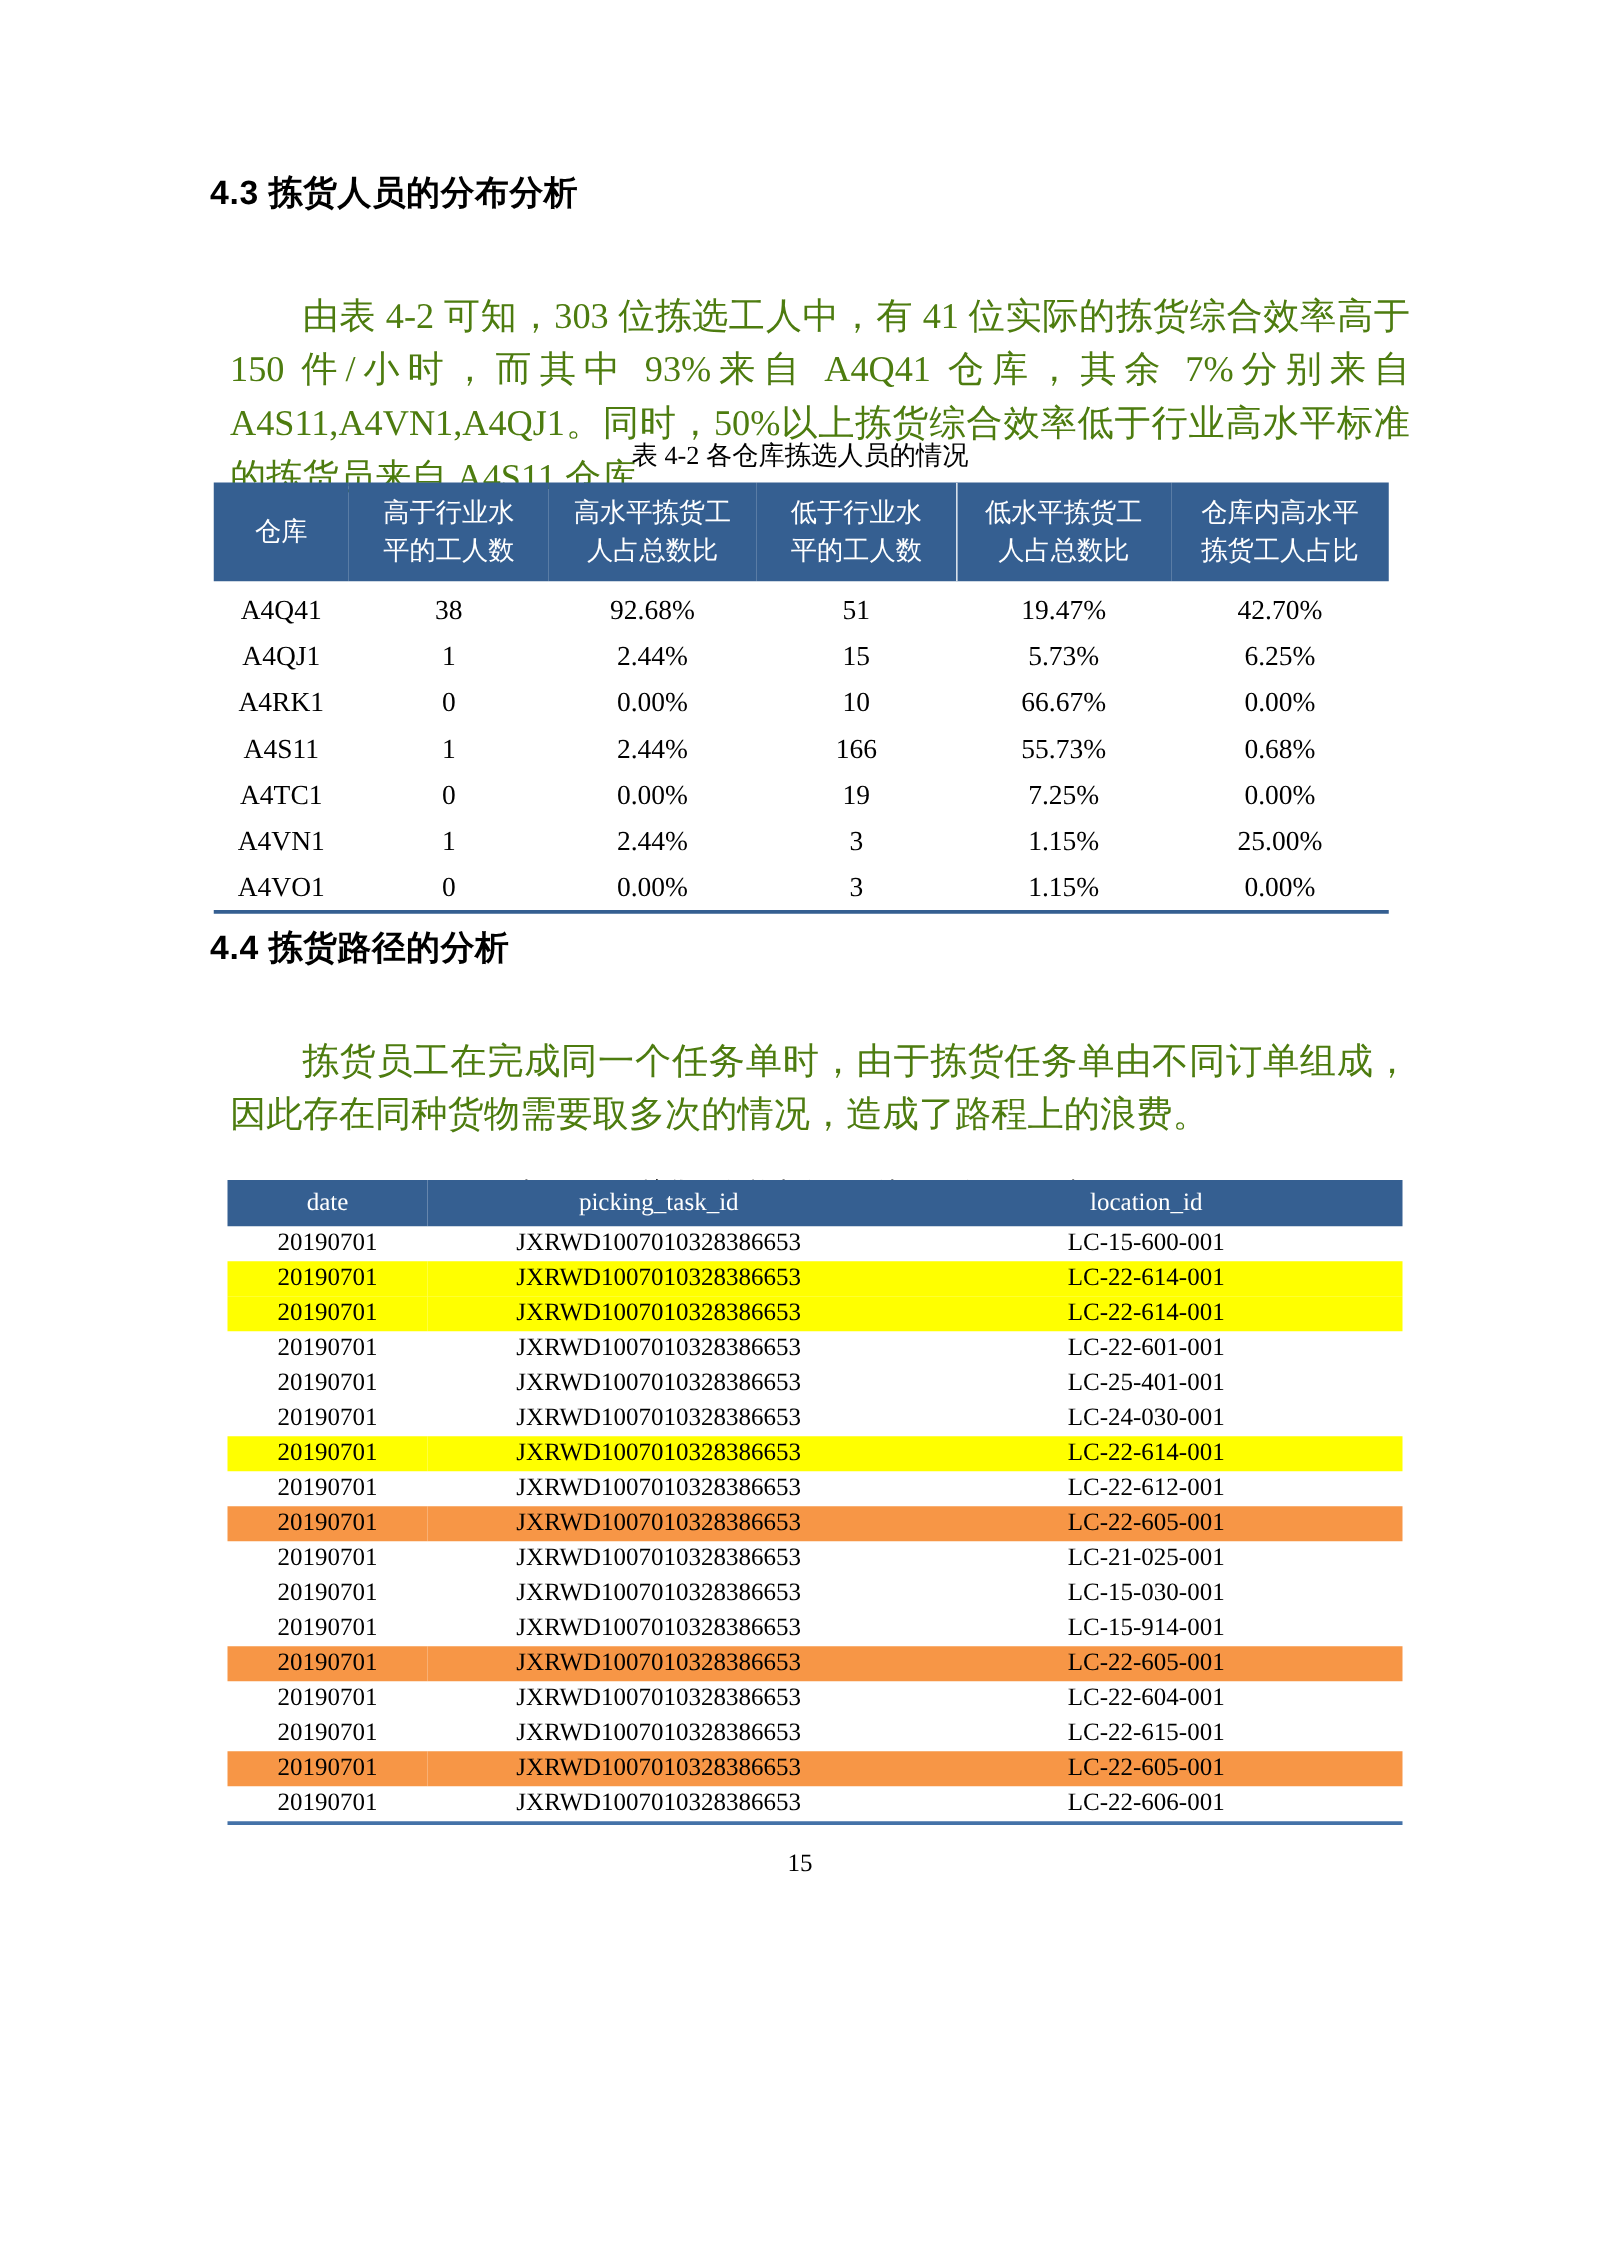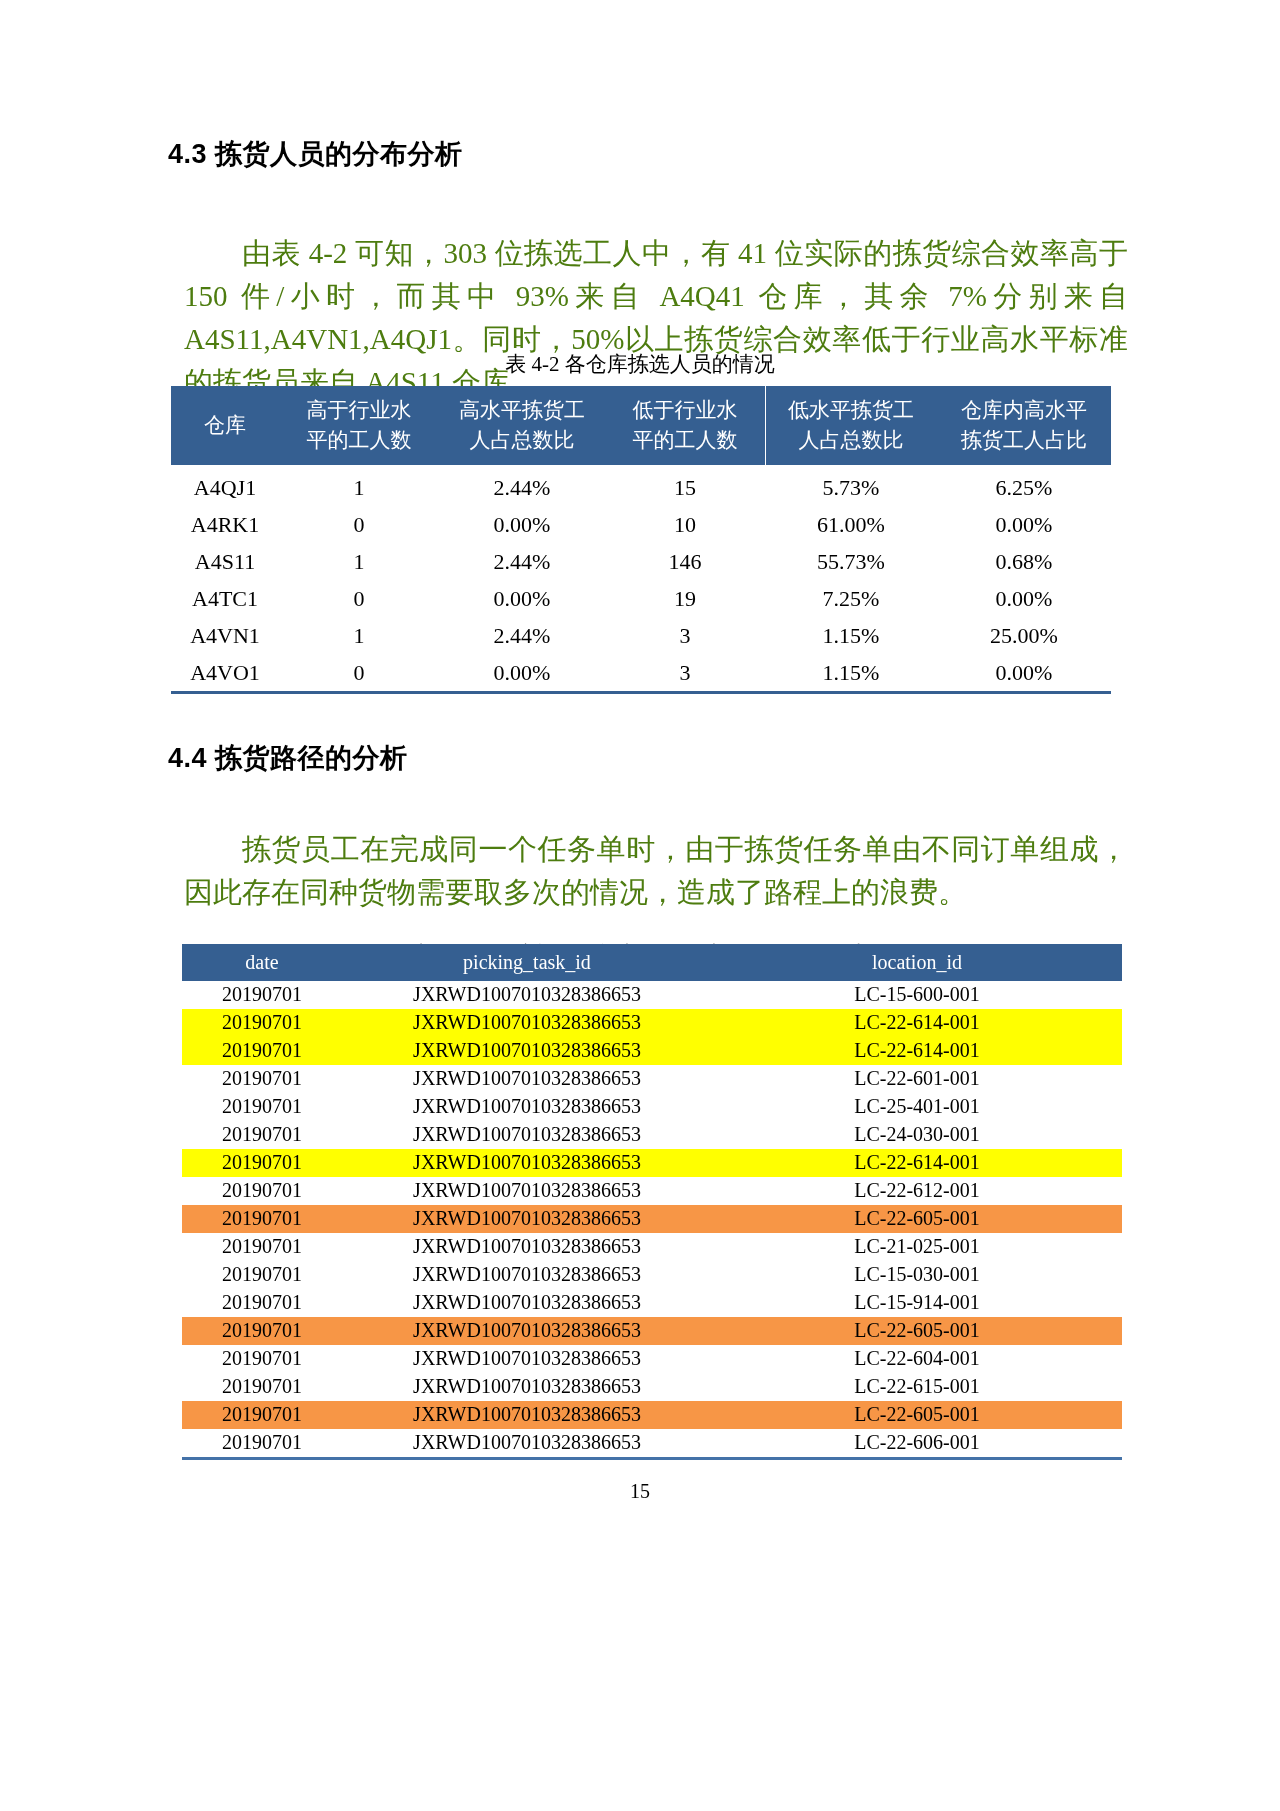--- a/index.html
+++ b/index.html
@@ -204,40 +204,48 @@
               <span class="hdr-line">人占总数比</span>
             </th>
             <th>
               <span class="hdr-line">仓库内高水平</span>
               <span class="hdr-line">拣货工人占比</span>
             </th>
           </tr>
         </thead>
         <tbody id="tbl42-body">
             <tr>
+              <td>A4Q41</td>
+              <td>38</td>
+              <td>92.68%</td>
+              <td>51</td>
+              <td>19.47%</td>
+              <td>42.70%</td>
+            </tr>
+            <tr>
               <td>A4QJ1</td>
               <td>1</td>
               <td>2.44%</td>
               <td>15</td>
               <td>5.73%</td>
               <td>6.25%</td>
             </tr>
             <tr>
               <td>A4RK1</td>
               <td>0</td>
               <td>0.00%</td>
               <td>10</td>
-              <td>61.00%</td>
+              <td>66.67%</td>
               <td>0.00%</td>
             </tr>
             <tr>
               <td>A4S11</td>
               <td>1</td>
               <td>2.44%</td>
-              <td>146</td>
+              <td>166</td>
               <td>55.73%</td>
               <td>0.68%</td>
             </tr>
             <tr>
               <td>A4TC1</td>
               <td>0</td>
               <td>0.00%</td>
               <td>19</td>
               <td>7.25%</td>
               <td>0.00%</td>

